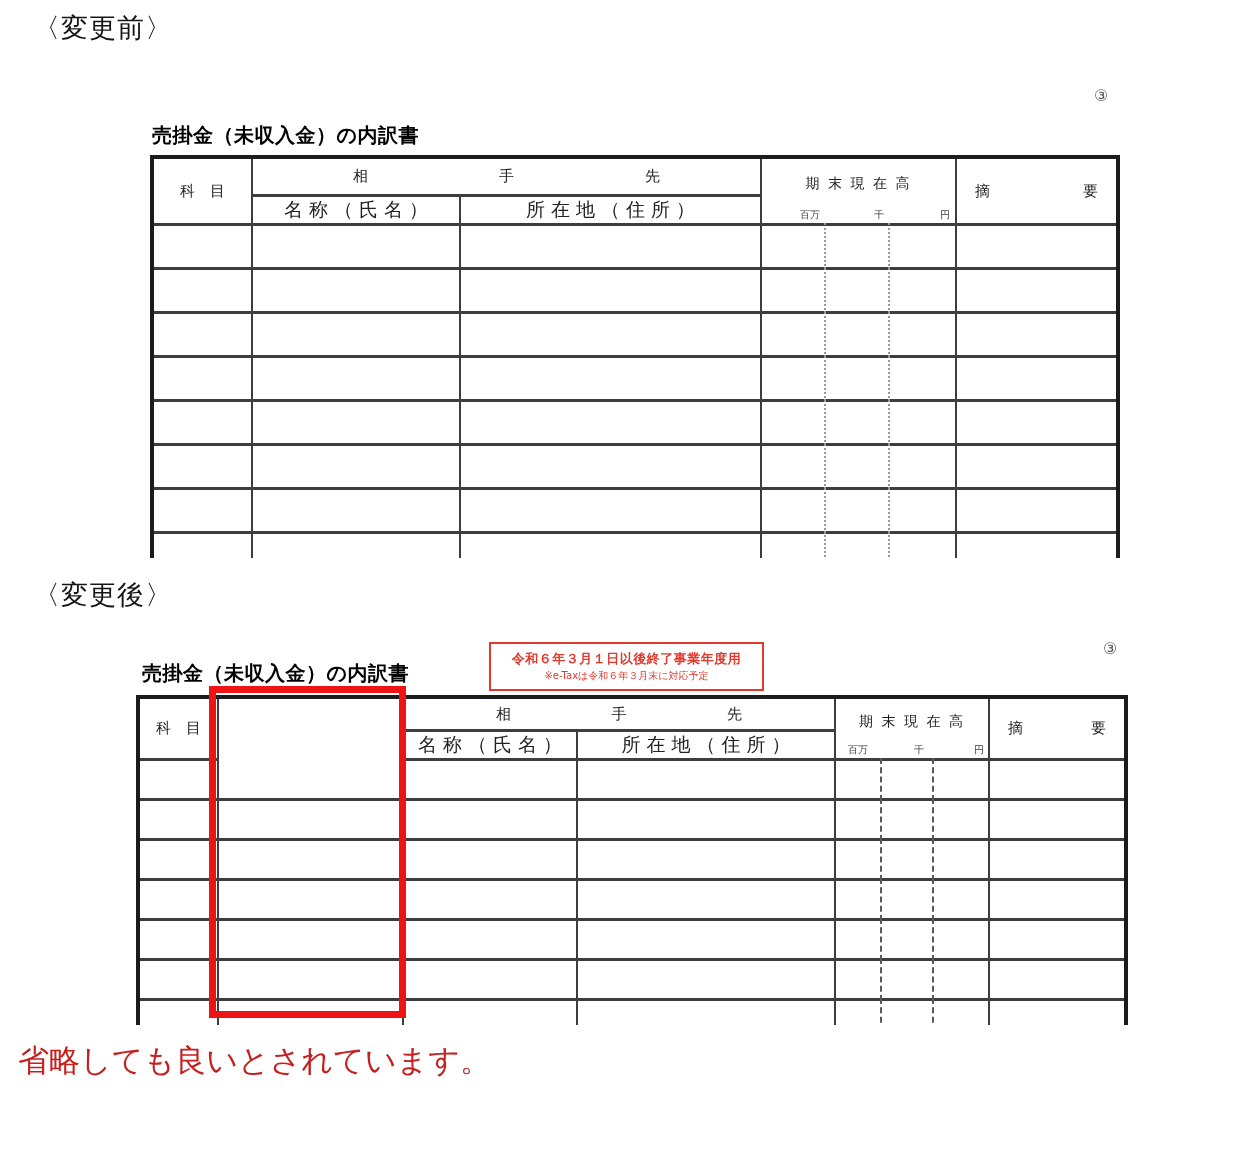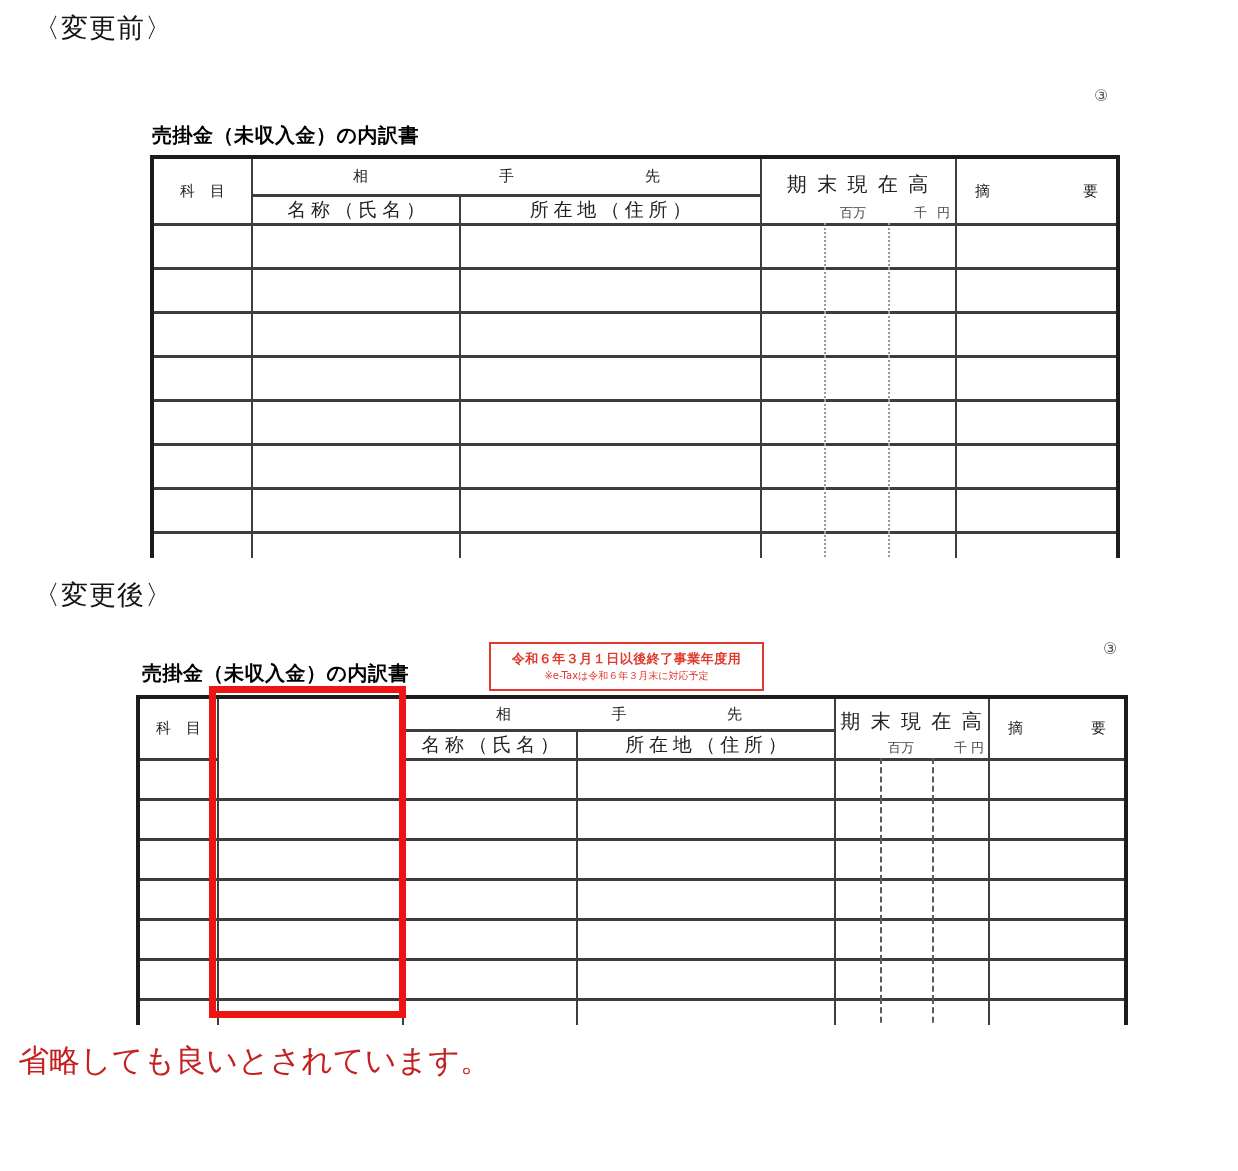--- a/index.html
+++ b/index.html
@@ -29,36 +29,36 @@
           grid-template-columns:99px 208px 301px 195px auto;
           grid-template-rows:38px 29px repeat(7,44px) 28px;}
   #table2{left:136px;top:695px;width:992px;height:330px;
           grid-template-columns:79px 185px 174px 258px 154px auto;
           grid-template-rows:33px 29px repeat(6,40px) 28px;}
 
   .c{position:relative;border-right:2px solid var(--line_mid);border-bottom:3px solid var(--line_mid);
      box-sizing:border-box;}
   .lastcol{border-right:none;}
   .cliprow{border-bottom:none;}
-  .hcell{display:flex;align-items:center;justify-content:center;font-size:15px;color:#222;font-family:Liberation Serif, serif;}
+  .hcell{display:flex;align-items:center;justify-content:center;font-size:15px;color:#222;}
   .sub{font-size:19px;}
   .h-account{grid-area:1/1/3/2;}
   .h-party{display:flex;align-items:center;justify-content:space-between;font-size:15px;color:#222;}
   #table1 .h-party{grid-area:1/2/2/4;padding:0 100px;}
   #table2 .h-party{grid-area:1/3/2/5;padding:0 92px;}
   #table1 .h-name{grid-area:2/2/3/3;} #table1 .h-addr{grid-area:2/3/3/4;}
   #table1 .h-balance{grid-area:1/4/3/5;} #table1 .h-remark{grid-area:1/5/3/6;}
   #table2 .h-reg{grid-area:1/2/3/3;flex-direction:column;line-height:19px;font-size:14px;}
   #table2 .h-name{grid-area:2/3/3/4;} #table2 .h-addr{grid-area:2/4/3/5;}
   #table2 .h-balance{grid-area:1/5/3/6;} #table2 .h-remark{grid-area:1/6/3/7;}
 
   .h-balance{display:flex;flex-direction:column;}
   .bal-label{flex:1;display:flex;align-items:center;justify-content:center;
-             font-size:20px;letter-spacing:2px;color:#222;}
-  .bal-units{position:relative;height:14px;font-size:13px;color:#444;margin-left:40px;}
+             font-size:14px;letter-spacing:2px;color:#222;}
+  .bal-units{position:relative;height:14px;font-size:10px;color:#444;}
   .bal-units span{position:absolute;bottom:1px;}
   #table1 .u1{left:38px;} #table1 .u2{left:112px;} #table1 .u3{right:5px;}
   #table2 .u1{left:12px;} #table2 .u2{left:78px;} #table2 .u3{right:4px;}
 
   .h-remark{display:flex;align-items:center;justify-content:space-between;
             padding:0 18px;font-size:15px;color:#222;}
 
   
   #table1 .exp::before,#table1 .exp::after{content:"";position:absolute;top:-3px;bottom:-3px;
             width:0;border-left:2px dotted #999;}

